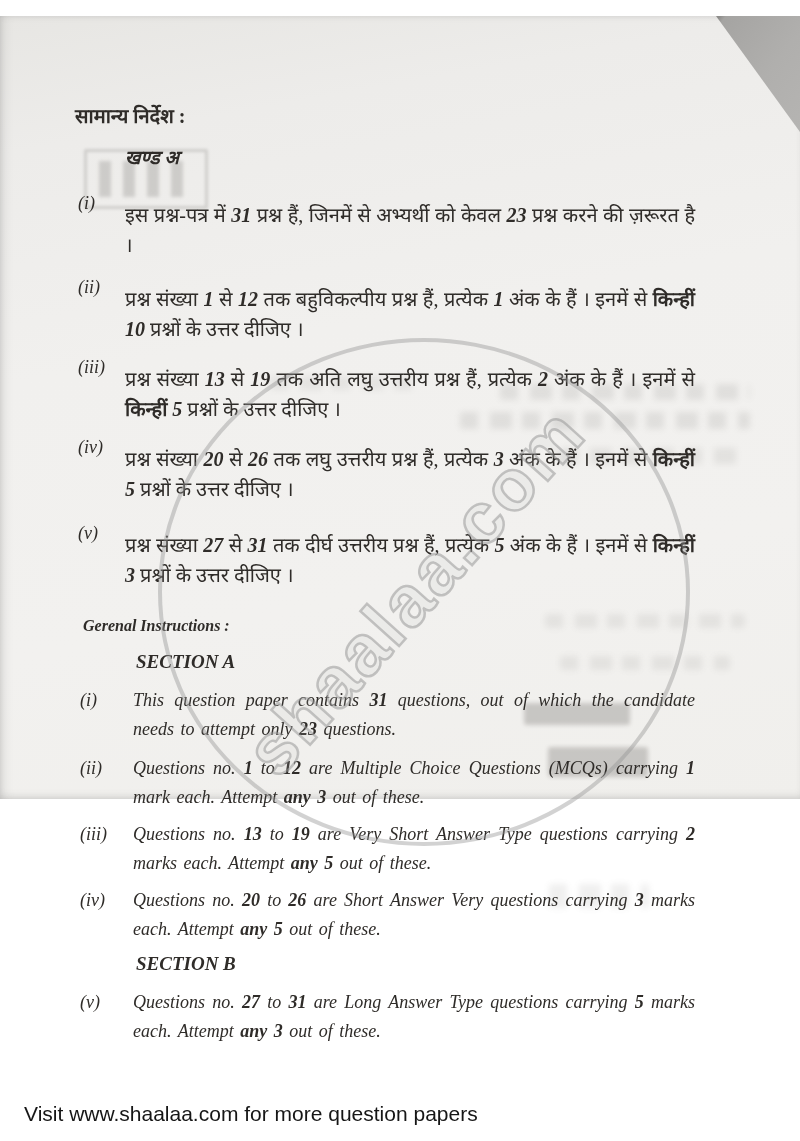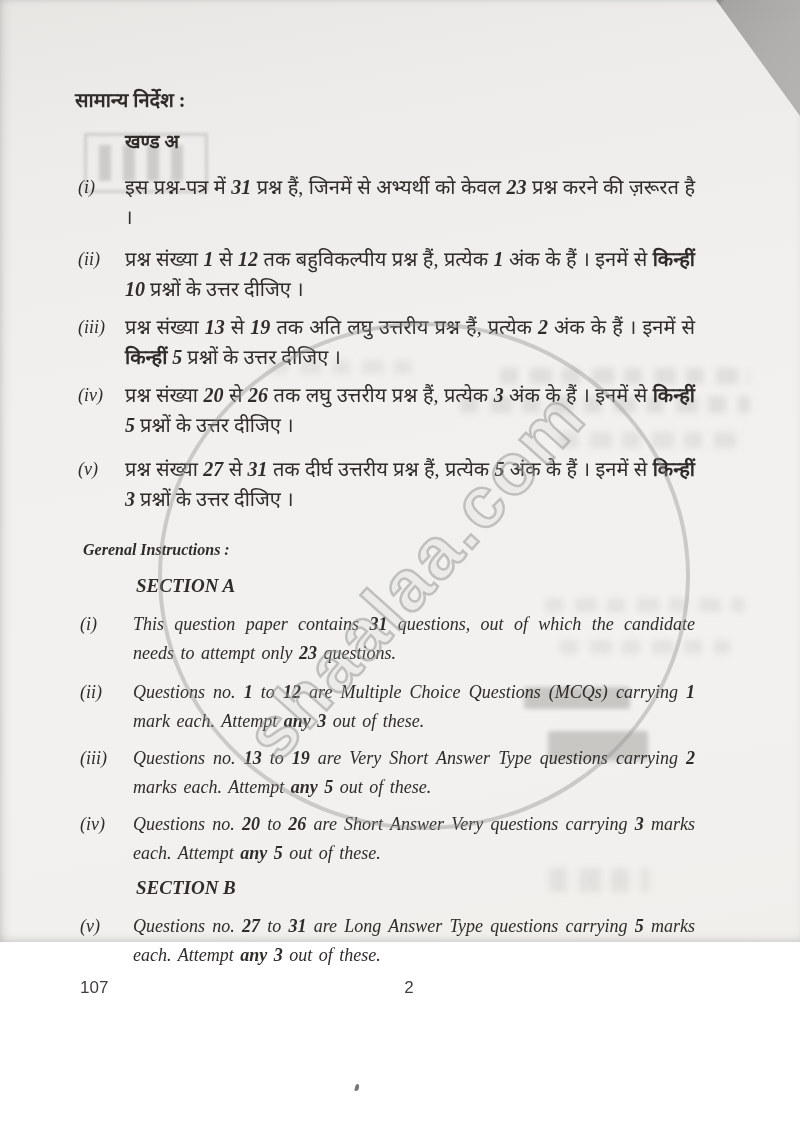--- a/index.html
+++ b/index.html
@@ -1,20 +1,20 @@
 <!DOCTYPE html>
 <html><head>
 <meta charset="utf-8">
 <style>
   html,body { margin:0; padding:0; width:800px; height:1141px; overflow:hidden;
               background:#ffffff; font-family:"Liberation Serif","DejaVu Serif",serif; }
   .viewport { position:relative; width:800px; height:1141px; overflow:hidden; background:#ffffff; }
 
   
-  .scan { position:absolute; left:0; top:0; width:800px; height:942px;
+  .scan { position:absolute; left:0; top:16px; width:800px; height:783px;
           background:linear-gradient(170deg,#e7e6e3 0%,#edecea 15%,#f1f0ee 40%,#f2f1ef 70%,#f0efec 100%);
           box-shadow:inset 8px 0 12px -7px rgba(110,110,110,.30),
                      inset 0 -6px 9px -5px rgba(120,120,120,.30),
                      inset 0 4px 6px -4px rgba(130,130,130,.22); }
 
   
   .corner-fold { position:absolute; left:716px; top:0; width:84px; height:116px; z-index:6;
                  clip-path:polygon(0 0,100% 0,100% 100%);
                  background:linear-gradient(128deg,#8d8c8a 0px,#8d8c8a 3px,#a5a4a2 8px,#b0afad 55%,#b5b4b2 100%); }
 
@@ -35,33 +35,33 @@
   .b6 { left:560px; top:640px; width:170px; height:14px; opacity:.10; }
   .b7 { left:524px; top:687px; width:106px; height:22px; }
   .b8 { left:548px; top:731px; width:100px; height:30px; }
   .b9 { left:549px; top:868px; width:100px; height:24px; opacity:.10; }
   .speck { position:absolute; left:355px; top:1084px; width:4px; height:7px; background:#4d4b49;
            border-radius:60% 60% 60% 0; transform:rotate(12deg); opacity:.75; z-index:2; }
 
   
   .content { position:absolute; left:75px; top:88px; width:620px; z-index:3; color:#2f2c29; }
   .hi-heading { font-weight:bold; font-size:20px; line-height:24px; }
-  .subhead { font-weight:bold; font-size:19px; line-height:24px; }
+  .subhead { font-weight:bold; font-size:19px; line-height:24px;font-style:italic; }
   .subhead.hi { margin:18px 0 0 50px; }
   .subhead.hi.b { margin-top:0; }
   .subhead.en { font-style:italic; margin:12px 0 0 61px; }
   .subhead.en.b { margin-top:8px; }
   .en-heading { font-weight:bold; font-style:italic; font-size:16px; line-height:24px; margin:24px 0 0 8px; }
 
   .item { display:flex; }
   .item .num { flex:0 0 auto; font-style:italic; font-size:18px; }
   .item .body { flex:1 1 auto; text-align:justify; }
   .item.hi { padding-left:3px; }
   .item.hi .num { width:47px; }
-  .item.hi .body { font-size:20px; line-height:30px; }
+  .item.hi .body { font-size:20px; line-height:30px;margin-top:12px; }
   .item.hi { line-height:30px; }
   .item.en { padding-left:5px; }
   .item.en .num { width:53px; }
   .item.en .body { font-size:18px; line-height:29px; font-style:italic; word-spacing:2px; }
   .item.en { line-height:29px; }
   .mt18 { margin-top:18px; } .mt14 { margin-top:14px; } .mt12 { margin-top:12px; }
   .mt10 { margin-top:10px; } .mt8 { margin-top:8px;justify-content:flex-end; }
 
   .seg-b  { font-weight:bold; }
   .seg-bi { font-weight:bold; font-style:italic; }
@@ -154,27 +154,26 @@
         <span class="body"><span>Questions no. </span><span class="seg-b">20</span><span> to </span><span class="seg-b">26</span><span> are Short Answer Very questions carrying </span><span class="seg-b">3</span><span> marks each. Attempt </span><span class="seg-b">any 5</span><span> out of these.</span></span>
       </div>
 
       <div class="subhead en b">SECTION B</div>
 
       <div class="item en mt12">
         <span class="num">(v)</span>
         <span class="body"><span>Questions no. </span><span class="seg-b">27</span><span> to </span><span class="seg-b">31</span><span> are Long Answer Type questions carrying </span><span class="seg-b">5</span><span> marks each. Attempt </span><span class="seg-b">any 3</span><span> out of these.</span></span>
       </div>
 
-      <div class="pagerow">
-        <span class="pn-left">107</span>
-        <span class="pn-center">2</span>
-      </div>
 
     </div>
 
     <div class="wm-ellipse"></div>
     <div class="wm-text">shaalaa.com</div>
 
     <div class="corner-fold"></div>
   </div>
 
+  <div class="bottom-bar">
+    <span>Visit www.shaalaa.com for more question papers</span>
+  </div>
 
 </div>
 
 </body></html>

